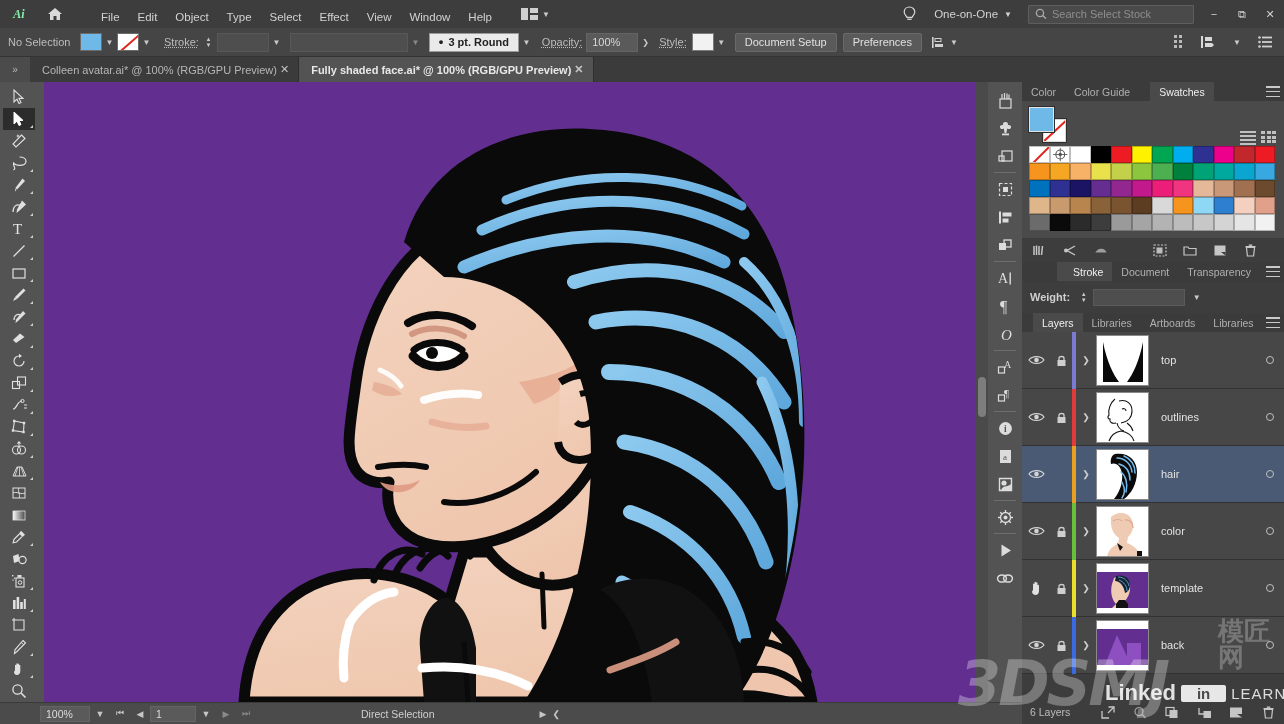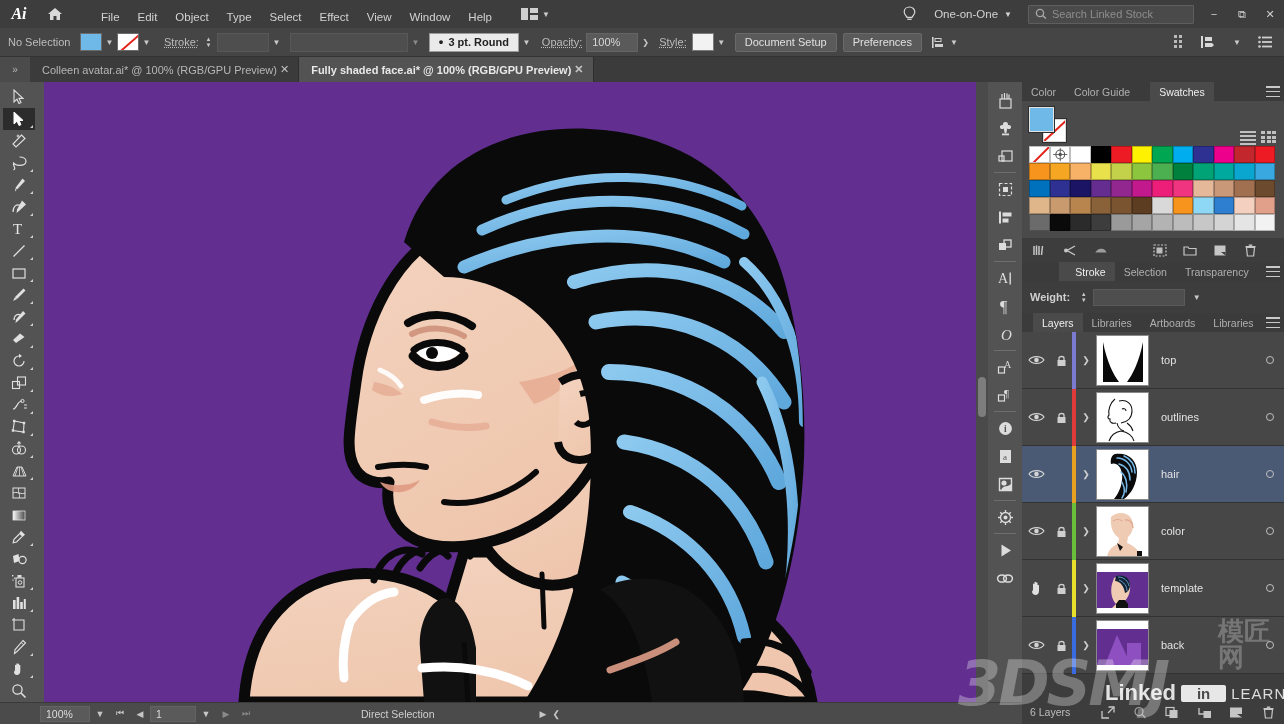--- a/index.html
+++ b/index.html
@@ -11,21 +11,21 @@
   }
   .app{ position:relative; width:1284px; height:724px; }
 
   
   .menubar{
     position:absolute; left:0; top:0; width:1284px; height:28px;
     background:#3d3d3d; display:flex; align-items:center;
   }
   .ai-logo{
     width:38px; height:28px; display:flex; align-items:center; justify-content:center;
-    color:#ffffff; font-weight:bold; font-size:16px; font-style:italic;
+    color:#86efac; font-weight:bold; font-size:12px; font-style:italic;
     font-family:"Liberation Serif", serif;
   }
   .home-btn{ width:34px; height:28px; display:flex; align-items:center; justify-content:center; }
   .menu-items{ display:flex; align-items:center; margin-left:20px; }
   .menu-items>div{
     padding:5px 9px; color:#d2d2d2; font-size:11.5px; cursor:default;margin-top:6px;
   }
   .arrange-btn{ display:flex; align-items:center; gap:4px; margin-left:14px; padding:4px 6px; }
   .menu-right{
     margin-left:auto; display:flex; align-items:center; height:28px;
@@ -307,21 +307,21 @@
       </div>
       <div class="workspace">
         <span>One-on-One</span>
         <span style="font-size:8px;">▼</span>
       </div>
       <div class="stock-search">
         <svg width="12" height="12" viewBox="0 0 12 12">
           <circle cx="5" cy="5" r="3.6" fill="none" stroke="#a8a8a8" stroke-width="1.3"></circle>
           <line x1="7.6" y1="7.6" x2="11" y2="10.5" stroke="#a8a8a8" stroke-width="1.4"></line>
         </svg>
-        <span>Search Linked Stock</span>
+        <span>Search Select Stock</span>
       </div>
       <div class="winbtns">
         <div>−</div>
         <div>⧉</div>
         <div class="cls">✕</div>
       </div>
     </div>
   </div>
 
   <div class="controlbar">
@@ -971,21 +971,21 @@
         <svg width="13" height="13" viewBox="0 0 13 13">
           <path d="M2.5 3.5 L10.5 3.5 L9.6 12 L3.4 12 Z" fill="none" stroke="#c6c6c6" stroke-width="1.2"></path>
           <rect x="1.5" y="2" width="10" height="1.4" fill="#c6c6c6"></rect>
           <rect x="4.8" y="0.5" width="3.4" height="1.4" fill="#c6c6c6"></rect>
         </svg>
       </div>
     </div>
 
     <div class="panel-tabs" style="background:#3b3b3b;justify-content:center;">
       <div class="pt active" style="padding-left:16px;position:relative;">Stroke</div>
-      <div class="pt">Selection</div>
+      <div class="pt">Document</div>
       <div class="pt">Transparency</div>
       <div class="panel-menu">
           <i></i>
           <i></i>
           <i></i>
         </div>
     </div>
     <div class="stroke-panel">
       <div class="stroke-body">
         <span style="color:#cfcfcf;font-size:11px;font-weight:bold;">Weight:</span>

